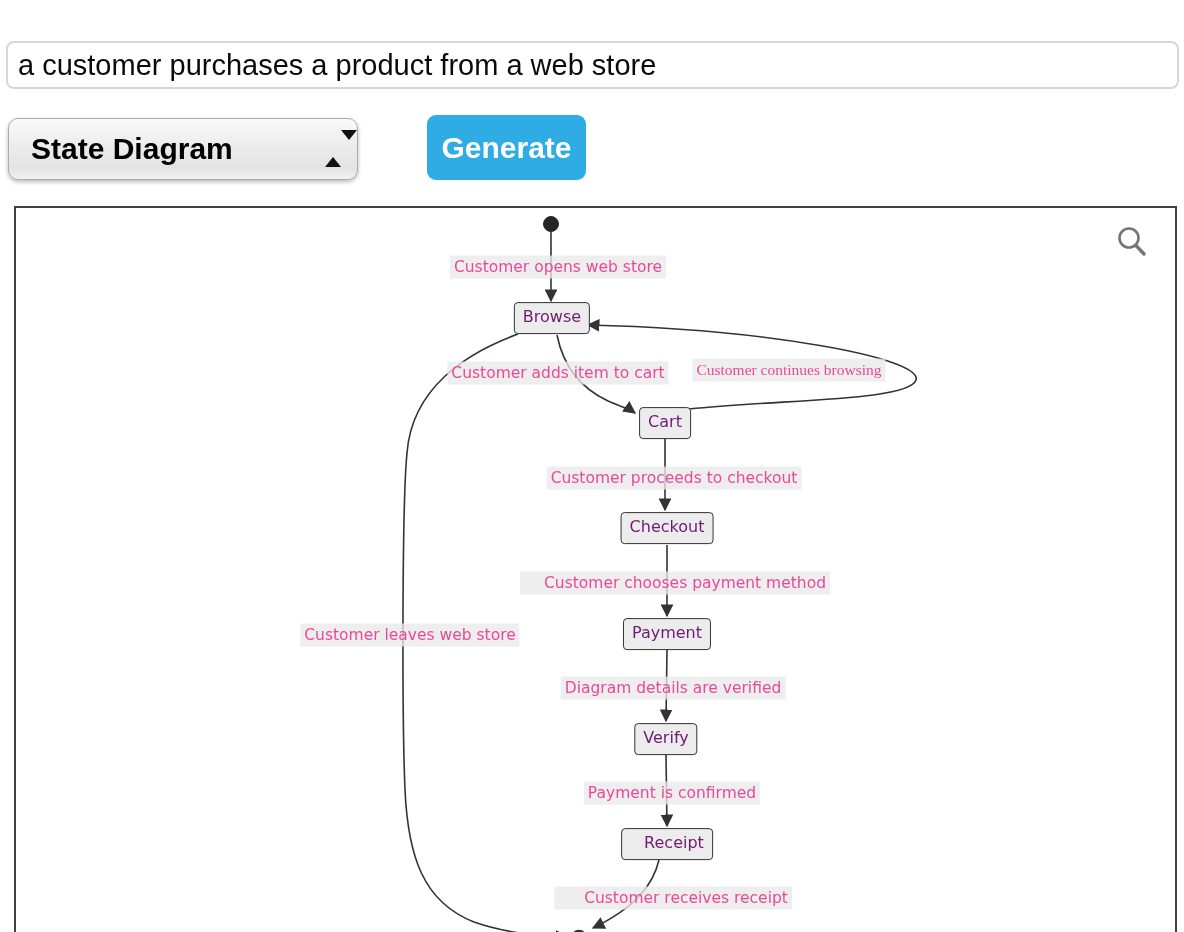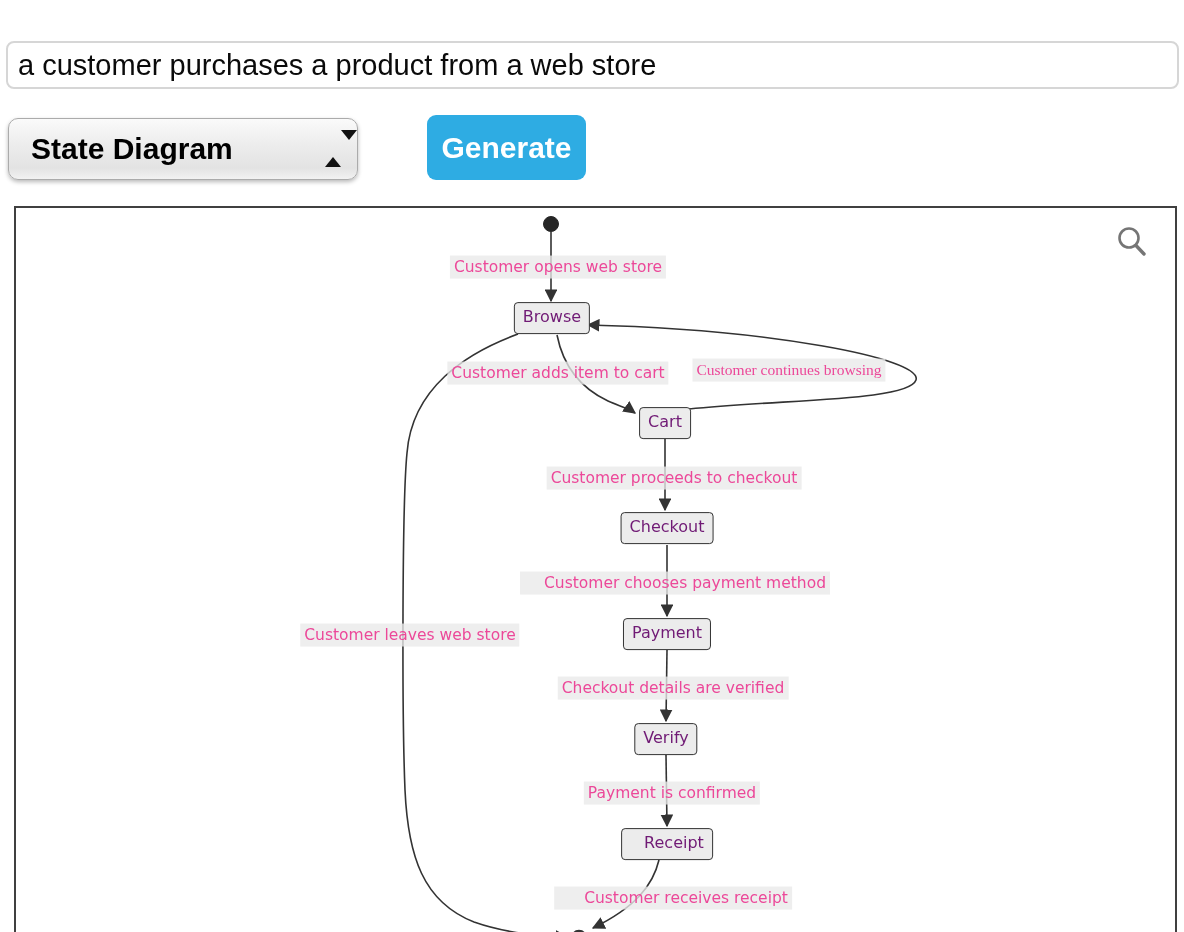--- a/index.html
+++ b/index.html
@@ -121,21 +121,21 @@
     <div class="state" style="left:651px; top:320px;">Checkout</div>
     <div class="state" style="left:651px; top:426px;">Payment</div>
     <div class="state" style="left:650px; top:531px;">Verify</div>
     <div class="state" style="left:651px; top:636px;padding-left:22px;">Receipt</div>
 
     <div class="elabel" style="left:542px; top:59px;">Customer opens web store</div>
     <div class="elabel" style="left:542px; top:165px;">Customer adds item to cart</div>
     <div class="elabel" style="left:773px; top:162px;font-family:Liberation Serif, serif;">Customer continues browsing</div>
     <div class="elabel" style="left:658px; top:270px;">Customer proceeds to checkout</div>
     <div class="elabel" style="left:659px; top:375px;padding-left:24px;">Customer chooses payment method</div>
-    <div class="elabel" style="left:657px; top:480px;">Checkout details are verified</div>
+    <div class="elabel" style="left:657px; top:480px;">Diagram details are verified</div>
     <div class="elabel" style="left:656px; top:585px;">Payment is confirmed</div>
     <div class="elabel" style="left:657px; top:690px;padding-left:30px;">Customer receives receipt</div>
     <div class="elabel" style="left:394px; top:427px;">Customer leaves web store</div>
 
     <svg class="magnifier" viewBox="0 0 34 34" xmlns="http://www.w3.org/2000/svg">
       <circle cx="14" cy="13" r="9.5" fill="none" stroke="#757575" stroke-width="2.6"></circle>
       <line x1="21" y1="20.5" x2="29" y2="29" stroke="#757575" stroke-width="3.4" stroke-linecap="round"></line>
     </svg>
 
   </div>

